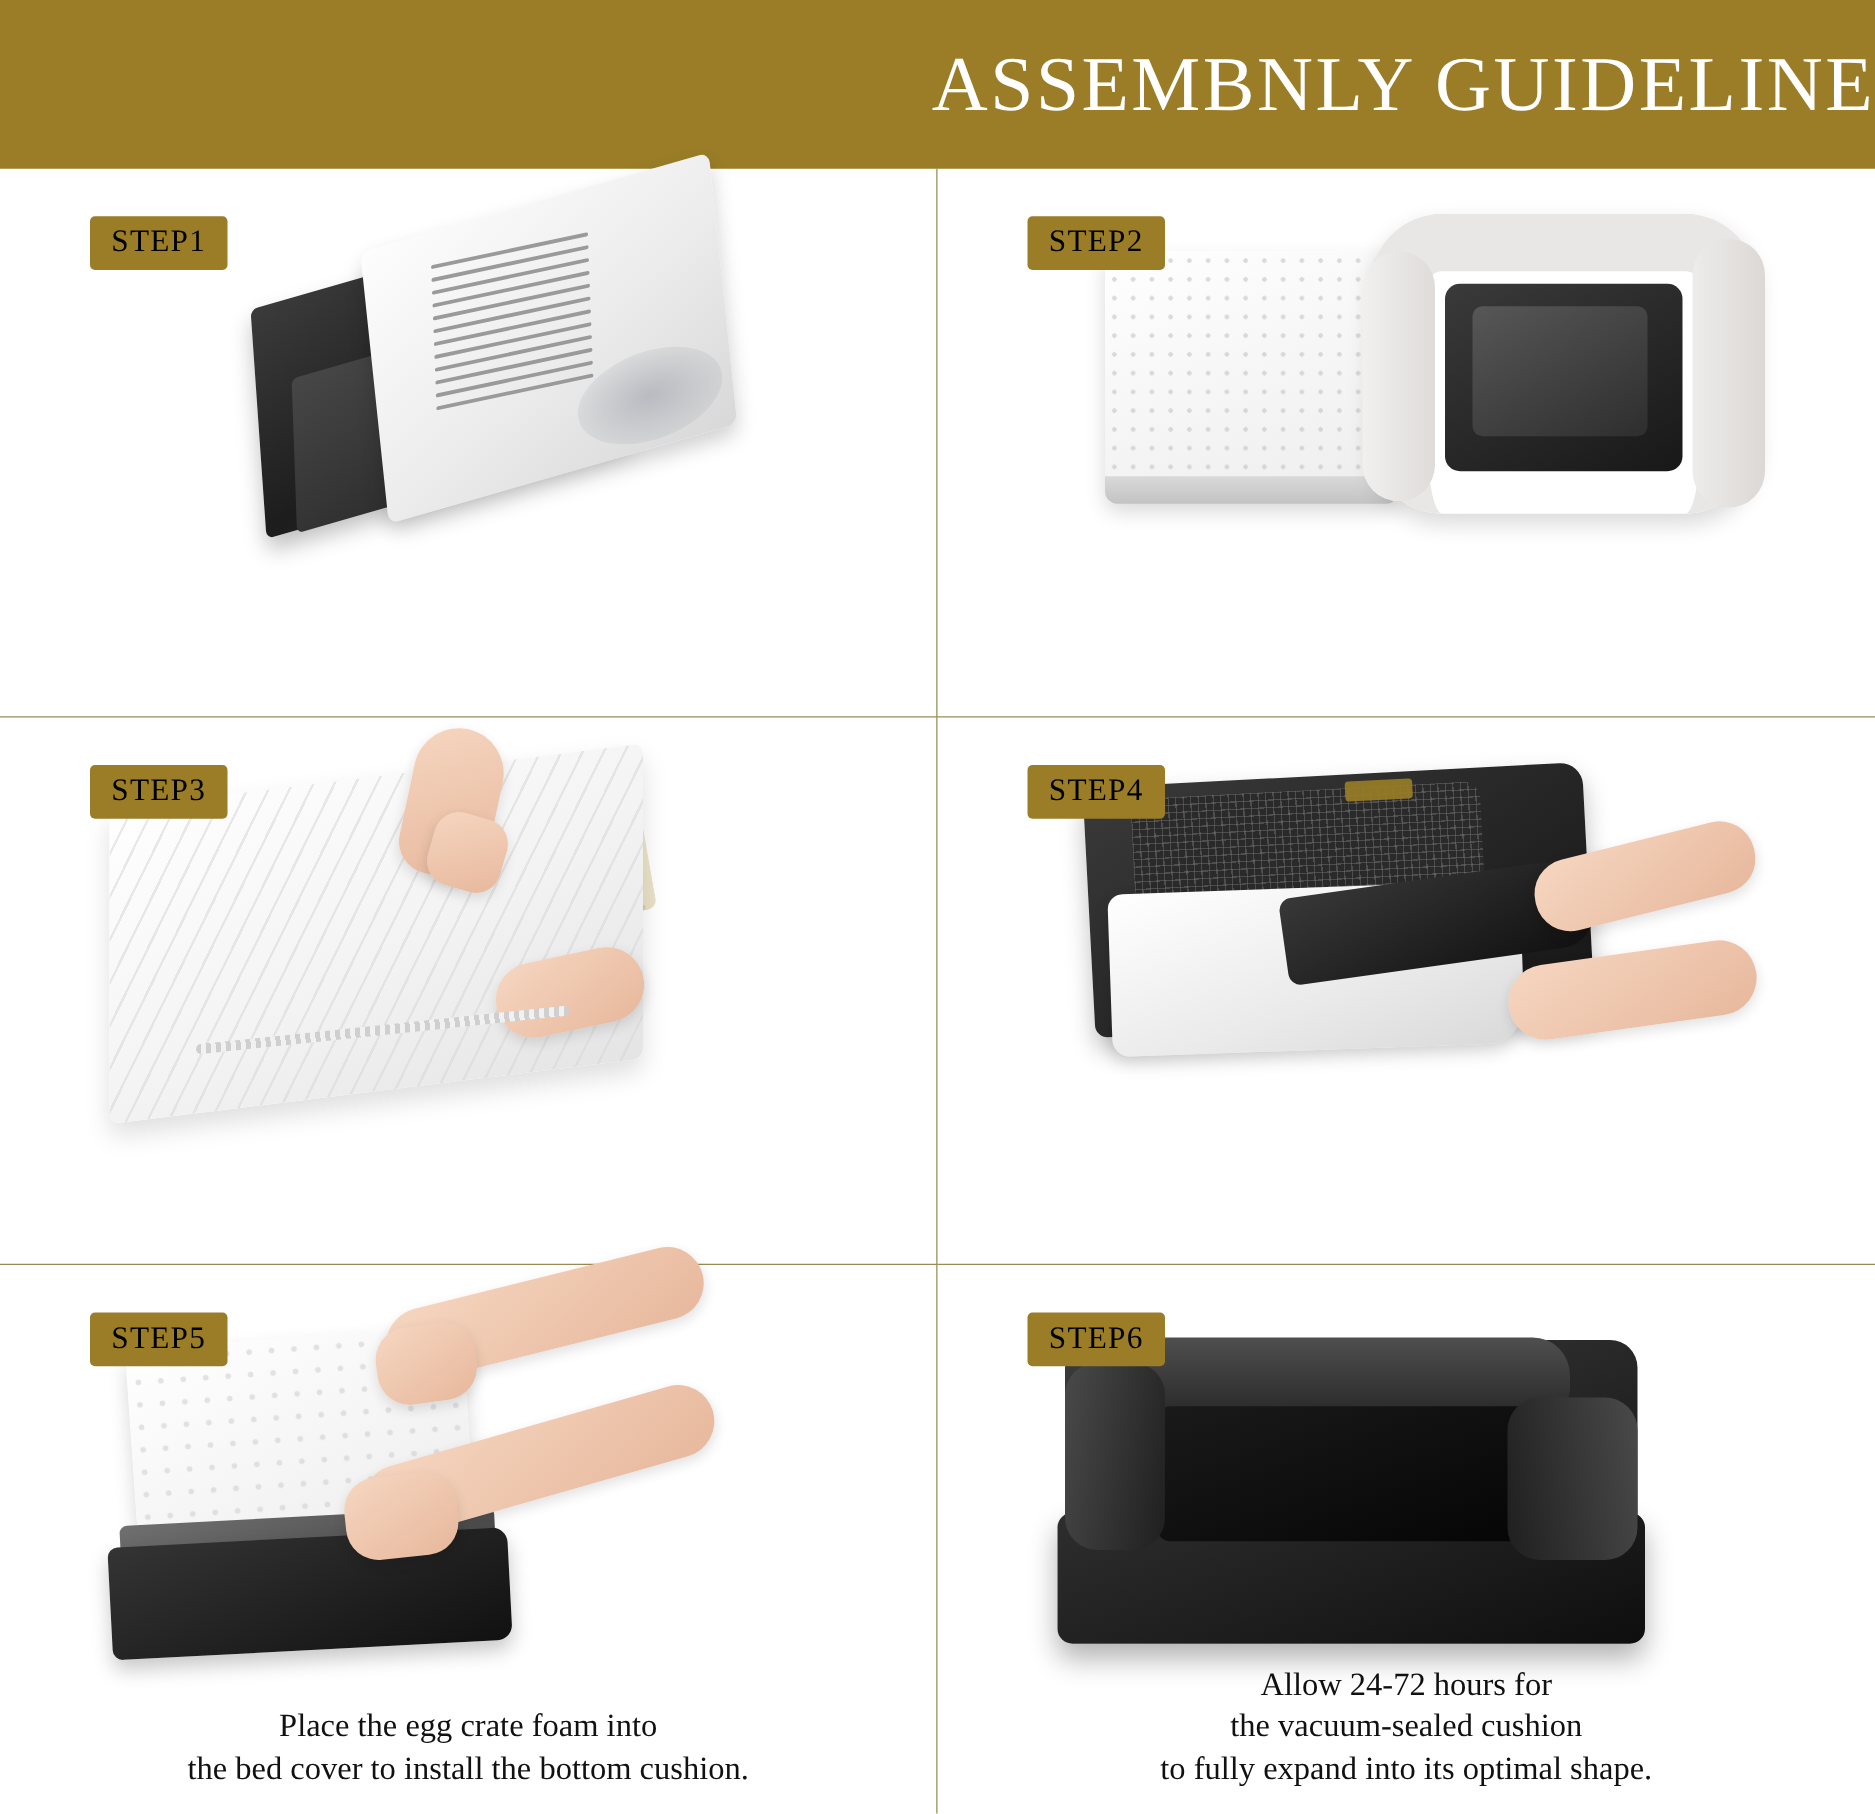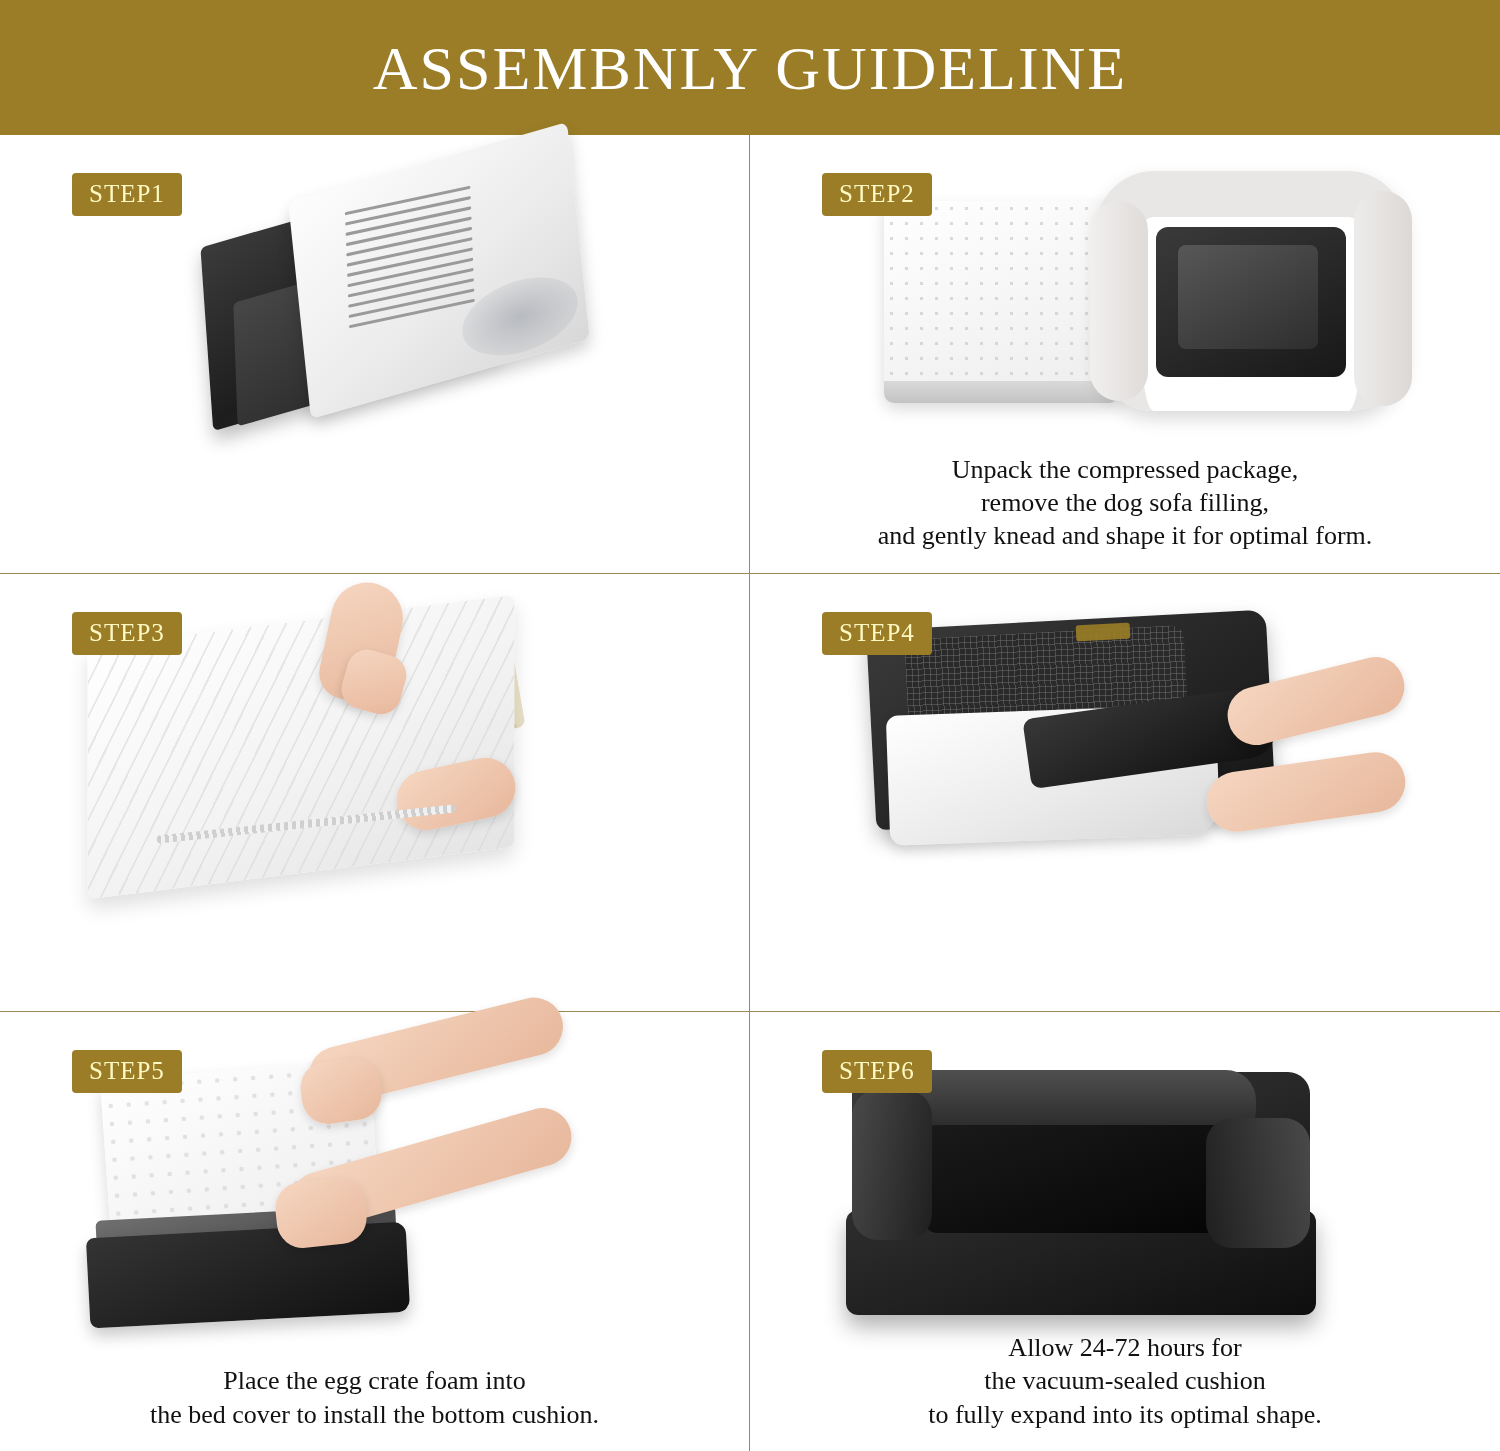--- a/index.html
+++ b/index.html
@@ -20,21 +20,21 @@
     position: relative;
     background: #ffffff;
     box-sizing: border-box;
   }
   
   .header {
     height: 135px;
     background: #9a7d26;
     display: flex;
     align-items: center;
-    justify-content: center;
+    justify-content: flex-end;
   }
   .header-title {
     color: #ffffff;
     font-size: 62px;
     letter-spacing: 2px;
     font-weight: normal;
     font-family: "Liberation Serif", serif;
     text-align: center;
     line-height: 1;
   }
@@ -54,21 +54,21 @@
     display: flex;
     flex-direction: column;
   }
   
   .cell.col-left { border-right: 1.5px solid #9a8b55; }
   .cell.row-top, .cell.row-mid { border-bottom: 1.5px solid #9a8b55; }
 
   .badge {
     display: inline-block;
     background: #9a7d26;
-    color: #fef9c3;
+    color: #000000;
     font-size: 25px;
     letter-spacing: 1px;
     padding: 7px 17px 8px 17px;
     border-radius: 4px;
     font-family: "Liberation Serif", serif;
     position: absolute;
     top: 38px;
     left: 72px;
     z-index: 5;
     white-space: nowrap;
@@ -431,23 +431,20 @@
           <div class="s2-foam"></div>
           <div class="s2-foam-side"></div>
           <div class="s2-bolster">
             <div class="s2-u"></div>
             <div class="s2-inner"></div>
             <div class="s2-arm-l"></div>
             <div class="s2-arm-r"></div>
           </div>
         </div>
       </div>
-      <div class="caption">Unpack the compressed package,
-remove the dog sofa filling,
-and gently knead and shape it for optimal form.</div>
     </div>
 
     <div class="cell col-left row-mid">
       <div class="badge">STEP3</div>
       <div class="art">
         <div class="scene">
           <div class="s3-foam"></div>
           <div class="s3-cover"></div>
           <div class="hand s3-hand1"></div>
           <div class="hand s3-hand1b"></div>

